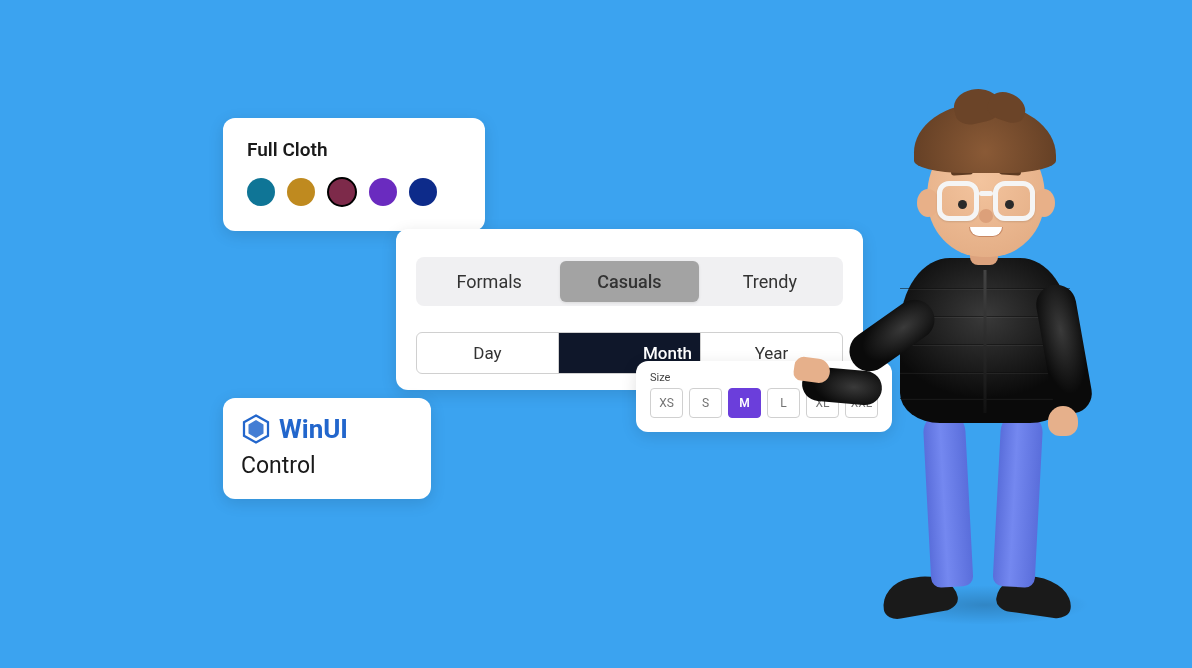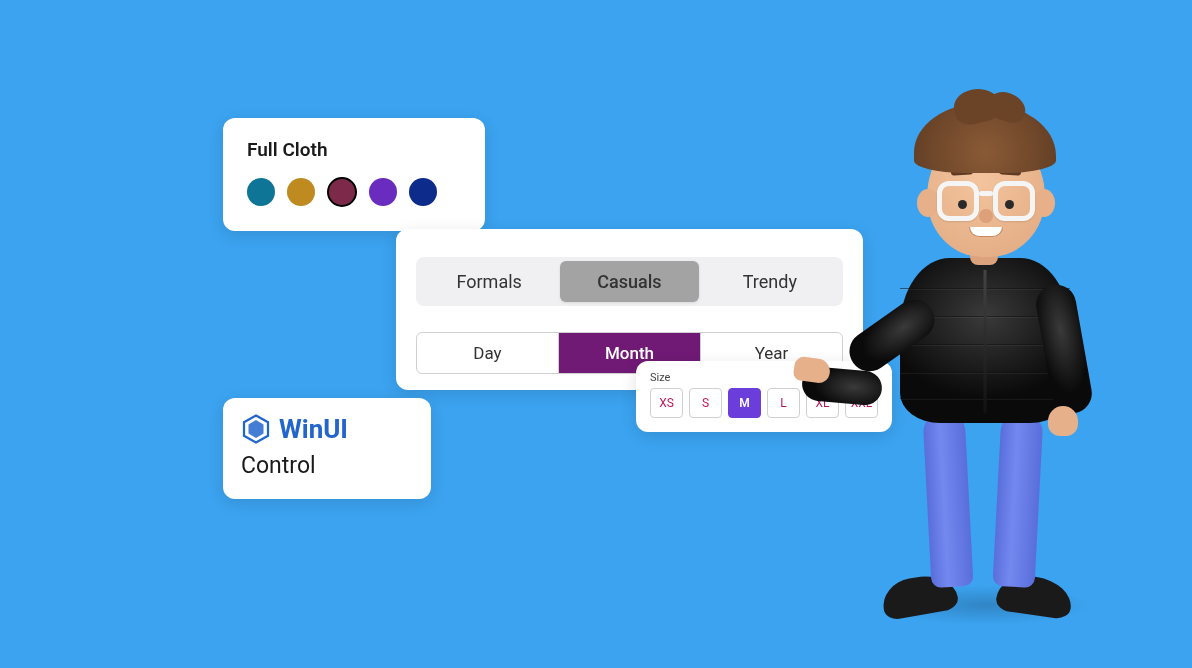--- a/index.html
+++ b/index.html
@@ -91,23 +91,24 @@
       padding: 10px 8px;
       font-size: 17px;
       color: #333;
       cursor: pointer;
       border-right: 1px solid #d0d0d0;
     }
     .seg-outline-item:last-child {
       border-right: none;
     }
     .seg-outline-item.selected {
-      background: #701a75;
+      background: #0f172a;
       color: white;
       font-weight: 500;
+      text-align: right;
     }
     .card-size {
       left: 636px;
       top: 361px;
       width: 256px;
       padding: 10px 14px 14px 14px;
     }
     .card-size .size-label {
       font-size: 11px;
       color: #444;
@@ -119,21 +120,21 @@
     }
     .size-item {
       width: 34px;
       height: 30px;
       border: 1px solid #d0d0d0;
       border-radius: 4px;
       display: flex;
       align-items: center;
       justify-content: center;
       font-size: 12px;
-      color: #be185d;
+      color: #737373;
       cursor: pointer;
     }
     .size-item.selected {
       background: #6b3edb;
       color: white;
       border-color: #6b3edb;
       font-weight: 600;
     }
     .card-title {
       left: 223px;

